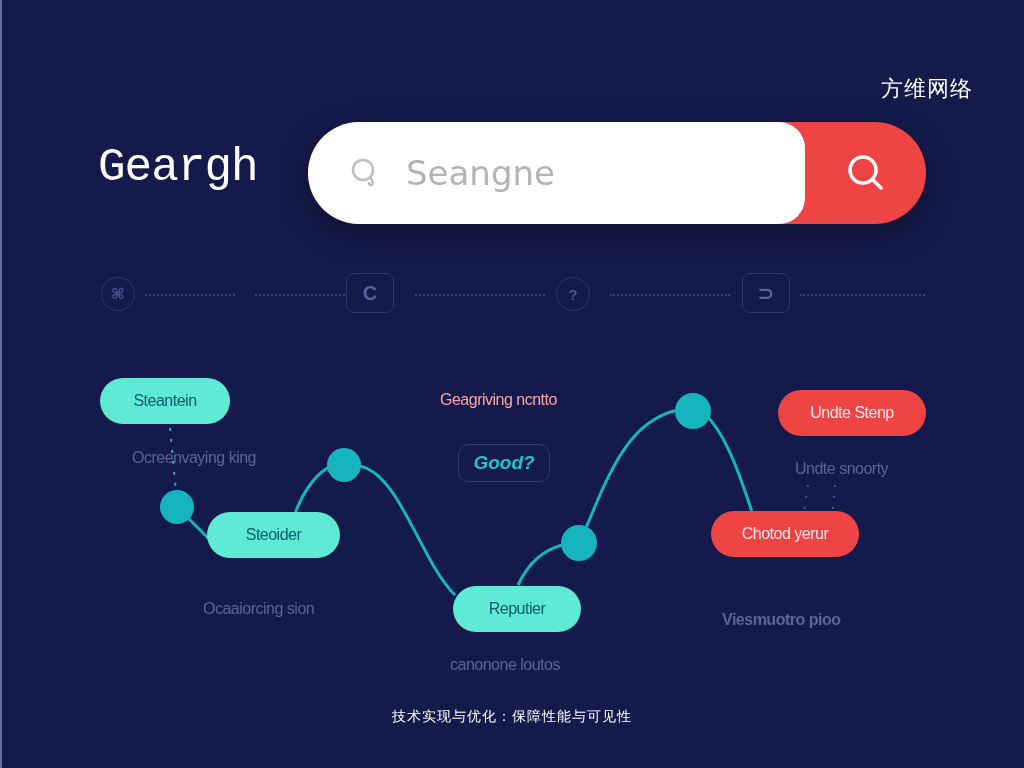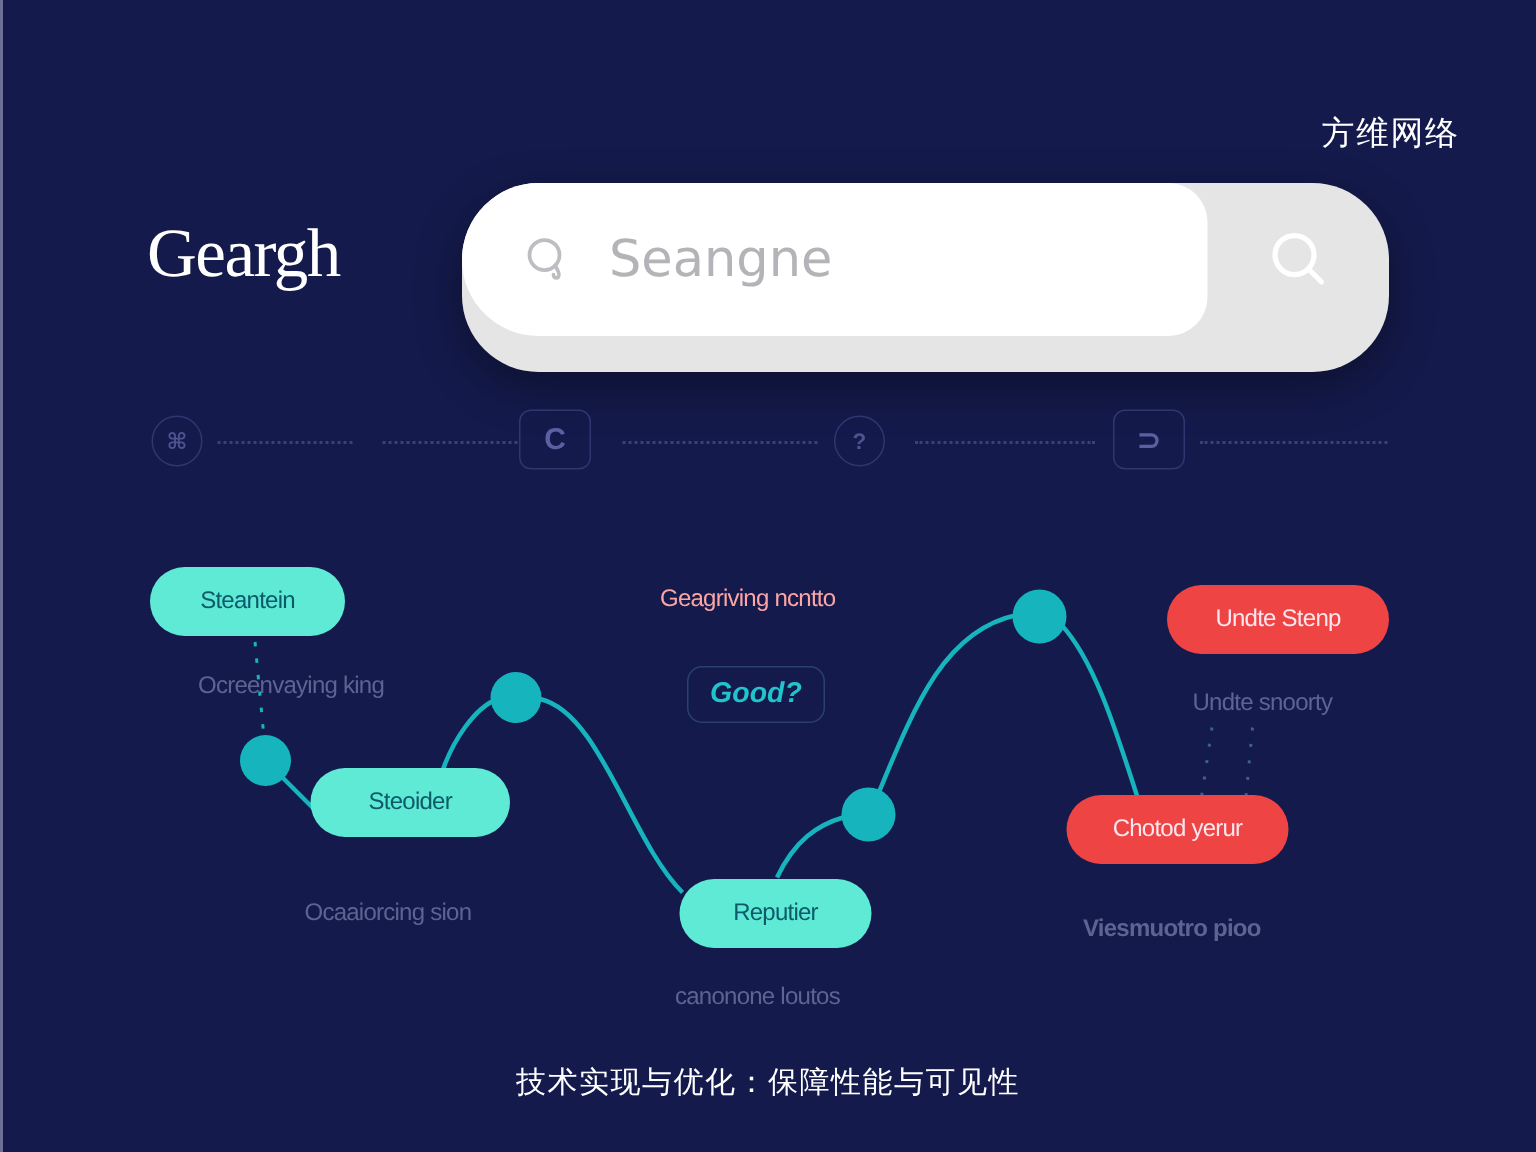--- a/index.html
+++ b/index.html
@@ -13,25 +13,25 @@
   .edge-left { position:absolute; left:0; top:0; width:2px; height:768px; background:#6c7096; }
   .watermark {
     position:absolute; left:881px; top:46px;
     font-size:22px; color:#ffffff; letter-spacing:1px;
     font-family:Liberation Sans, sans-serif;
     margin-top:28px;
   }
   .logo {
     position:absolute; left:98px; top:142px;
     font-size:46px; color:#ffffff; letter-spacing:-1px;
-    font-family:Liberation Serif, serif; font-weight:400;
+    font-family:Liberation Mono, monospace; font-weight:400;
   }
   .search-wrap {
-    position:absolute; left:308px; top:122px; width:618px; height:126px;
-    border-radius:51px; background:#e5e5e5;
+    position:absolute; left:308px; top:122px; width:618px; height:102px;
+    border-radius:51px; background:#ef4444;
     box-shadow:0 10px 30px rgba(0,0,0,0.35);
   }
   .search-field {
     position:absolute; left:0; top:0; width:497px; height:102px;
     background:#ffffff; border-radius:51px 26px 26px 51px;
     display:flex; align-items:center; padding-left:40px;
   }
   .search-field .ico { width:36px; height:36px; margin-right:22px; }
   .search-field input {
     border:none; outline:none; background:transparent;
@@ -71,21 +71,21 @@
     position:absolute; left:458px; top:444px; width:92px; height:38px;
     border:1.5px solid #2a4070; border-radius:10px;
     display:flex; align-items:center; justify-content:center;
     color:#1fc4cc; font-size:19px; font-weight:bold; font-style:italic;
   }
   .dot {
     position:absolute; border-radius:50%; background:#16b4bd;
   }
   .footer-title {
     position:absolute; left:0; top:708px; width:1024px; text-align:center;
-    font-size:20px; color:#ffffff; letter-spacing:1px;
+    font-size:14px; color:#ffffff; letter-spacing:1px;
     font-family:"DejaVu Sans", sans-serif;
   }
 </style>
 </head>
 <body>
 
 <div class="edge-left"></div>
 
 <div class="watermark">方维网络</div>
 
@@ -150,16 +150,16 @@
 
 <div class="caption" style="left:440px;top:391px;color:#fca5a5;">Geagriving ncntto</div>
 <div class="badge">Good?</div>
 
 <div class="pill teal" style="left:453px;top:586px;width:128px;height:46px;">Reputier</div>
 <div class="caption" style="left:450px;top:656px;">canonone loutos</div>
 
 <div class="pill pink" style="left:778px;top:390px;width:148px;height:46px;">Undte Stenp</div>
 <div class="caption" style="left:795px;top:460px;">Undte snoorty</div>
 
-<div class="pill pink" style="left:711px;top:530px;width:148px;height:46px;text-align:right;">Chotod yerur</div>
+<div class="pill pink" style="left:711px;top:511px;width:148px;height:46px;text-align:right;">Chotod yerur</div>
 <div class="caption" style="left:722px;top:611px;font-weight:bold;">Viesmuotro pioo</div>
 
 <div class="footer-title">技术实现与优化：保障性能与可见性</div>
 
 </body></html>

